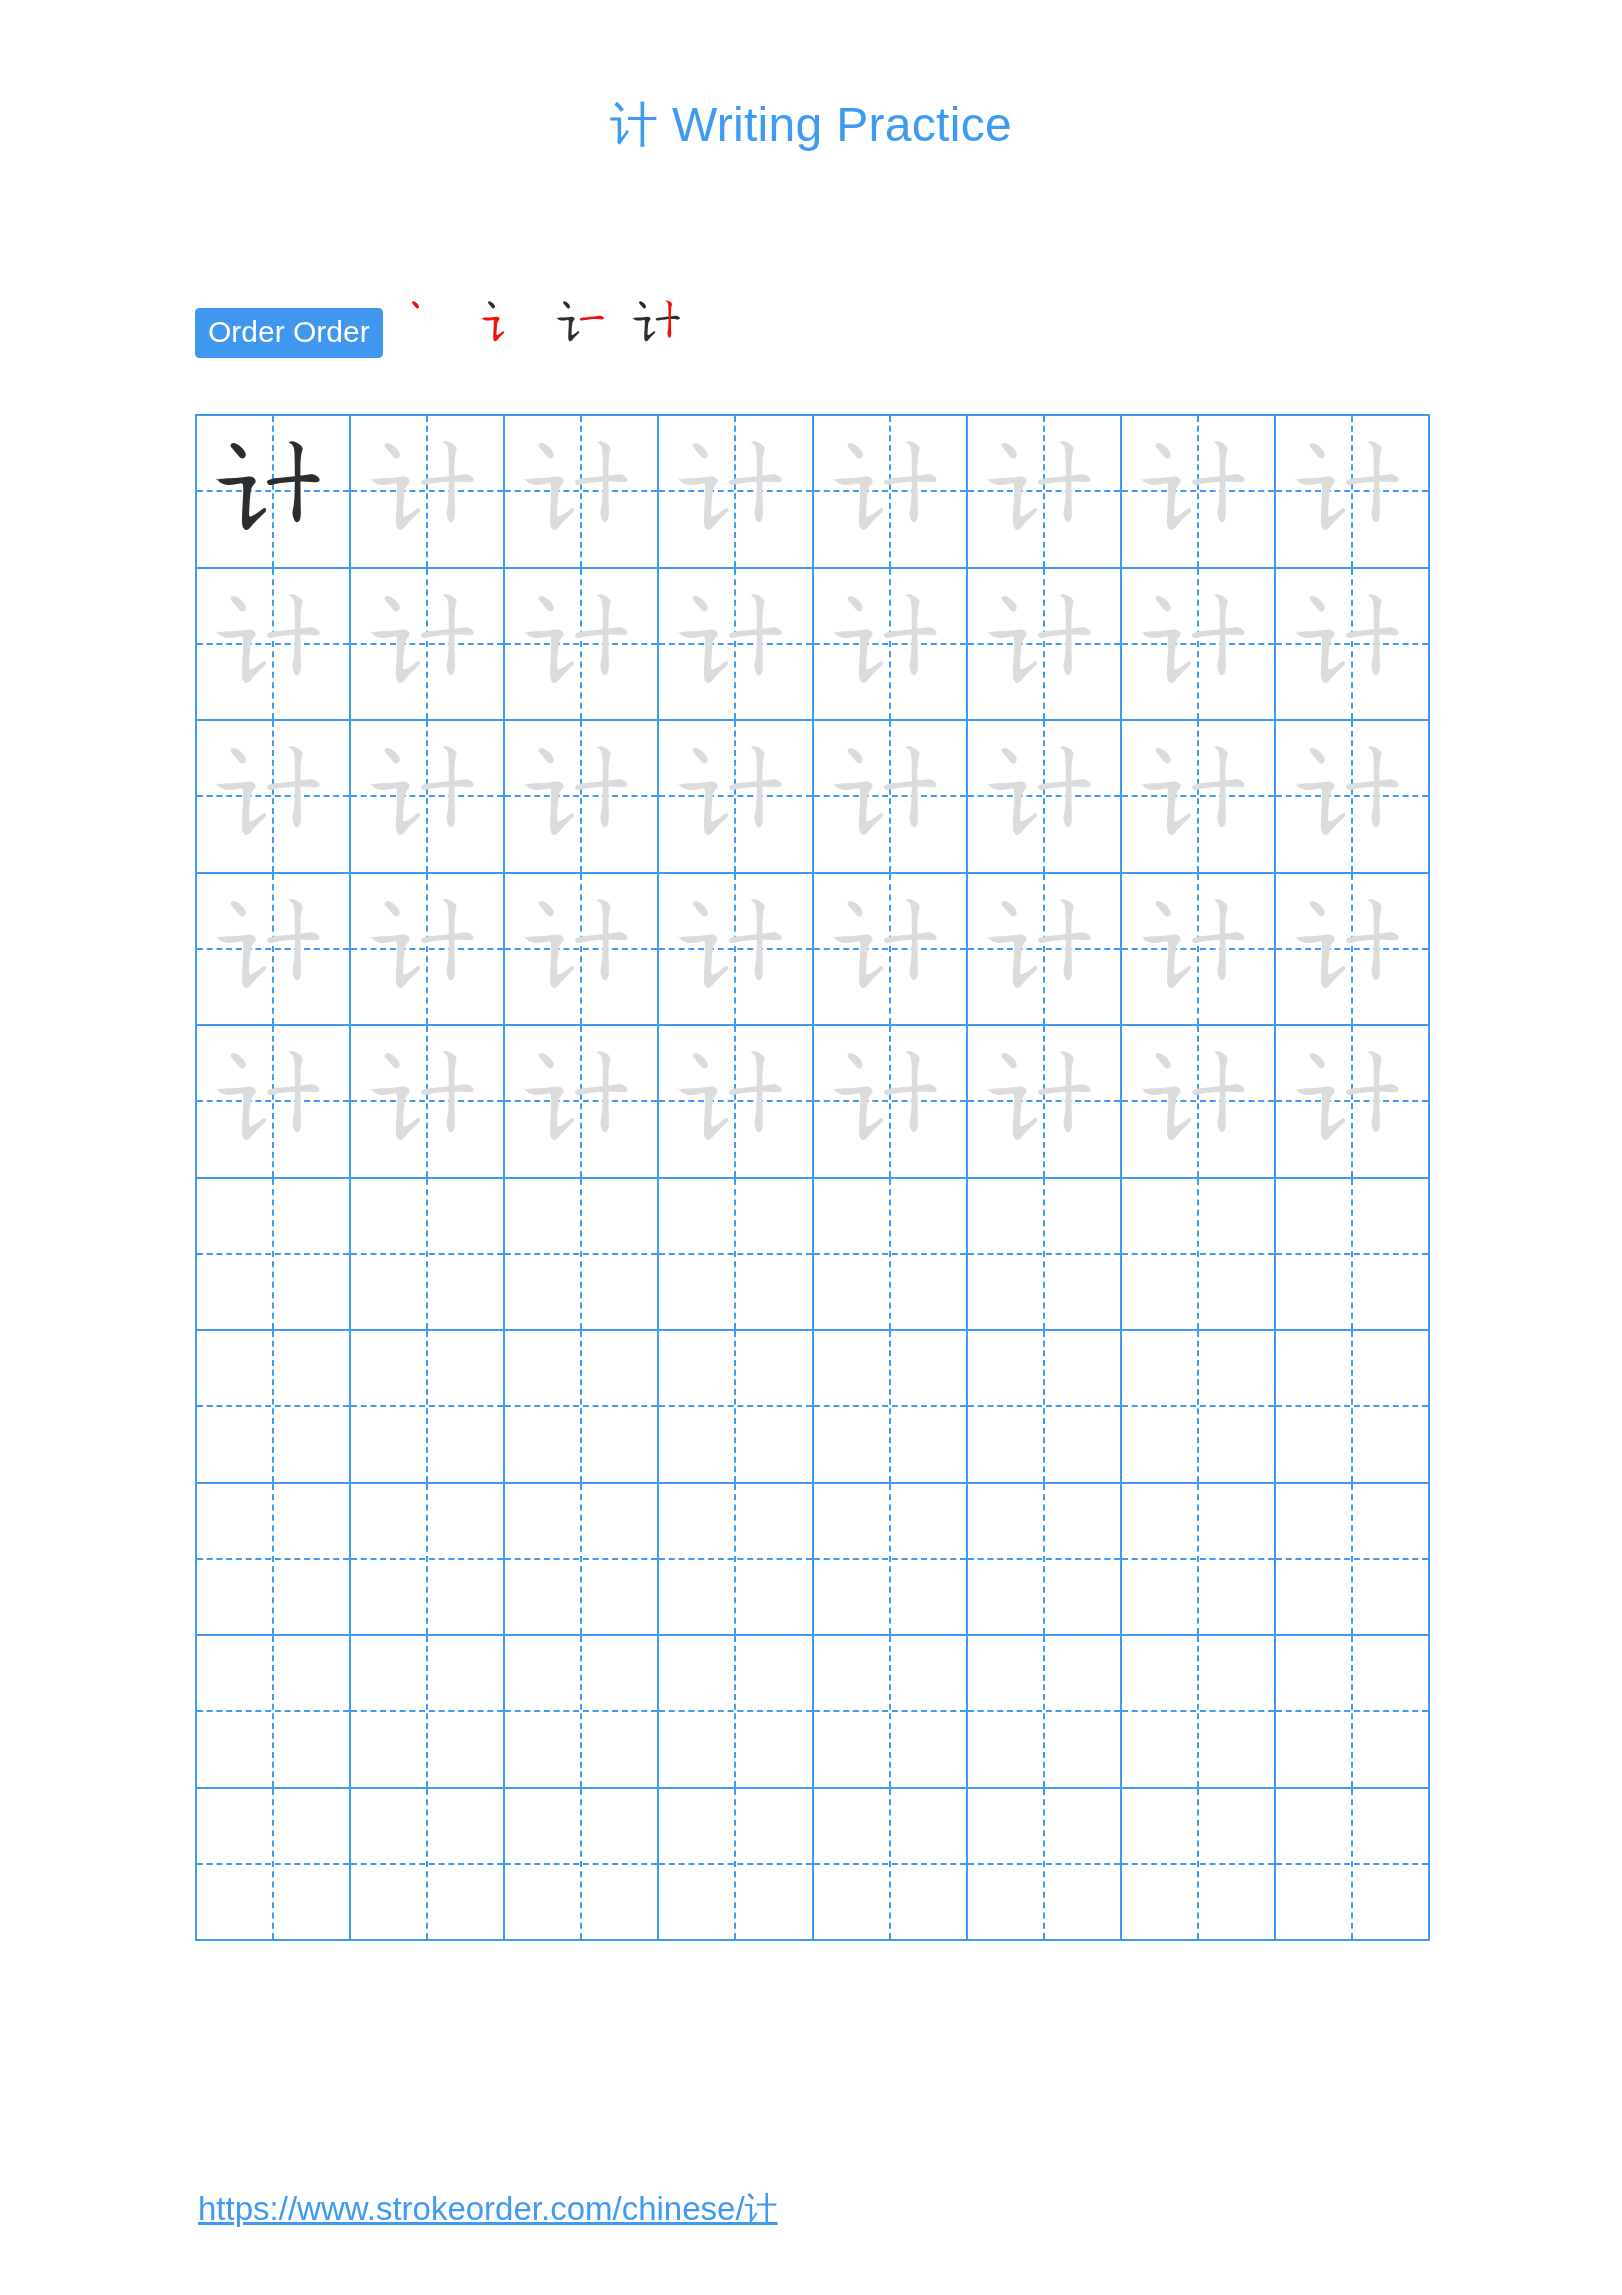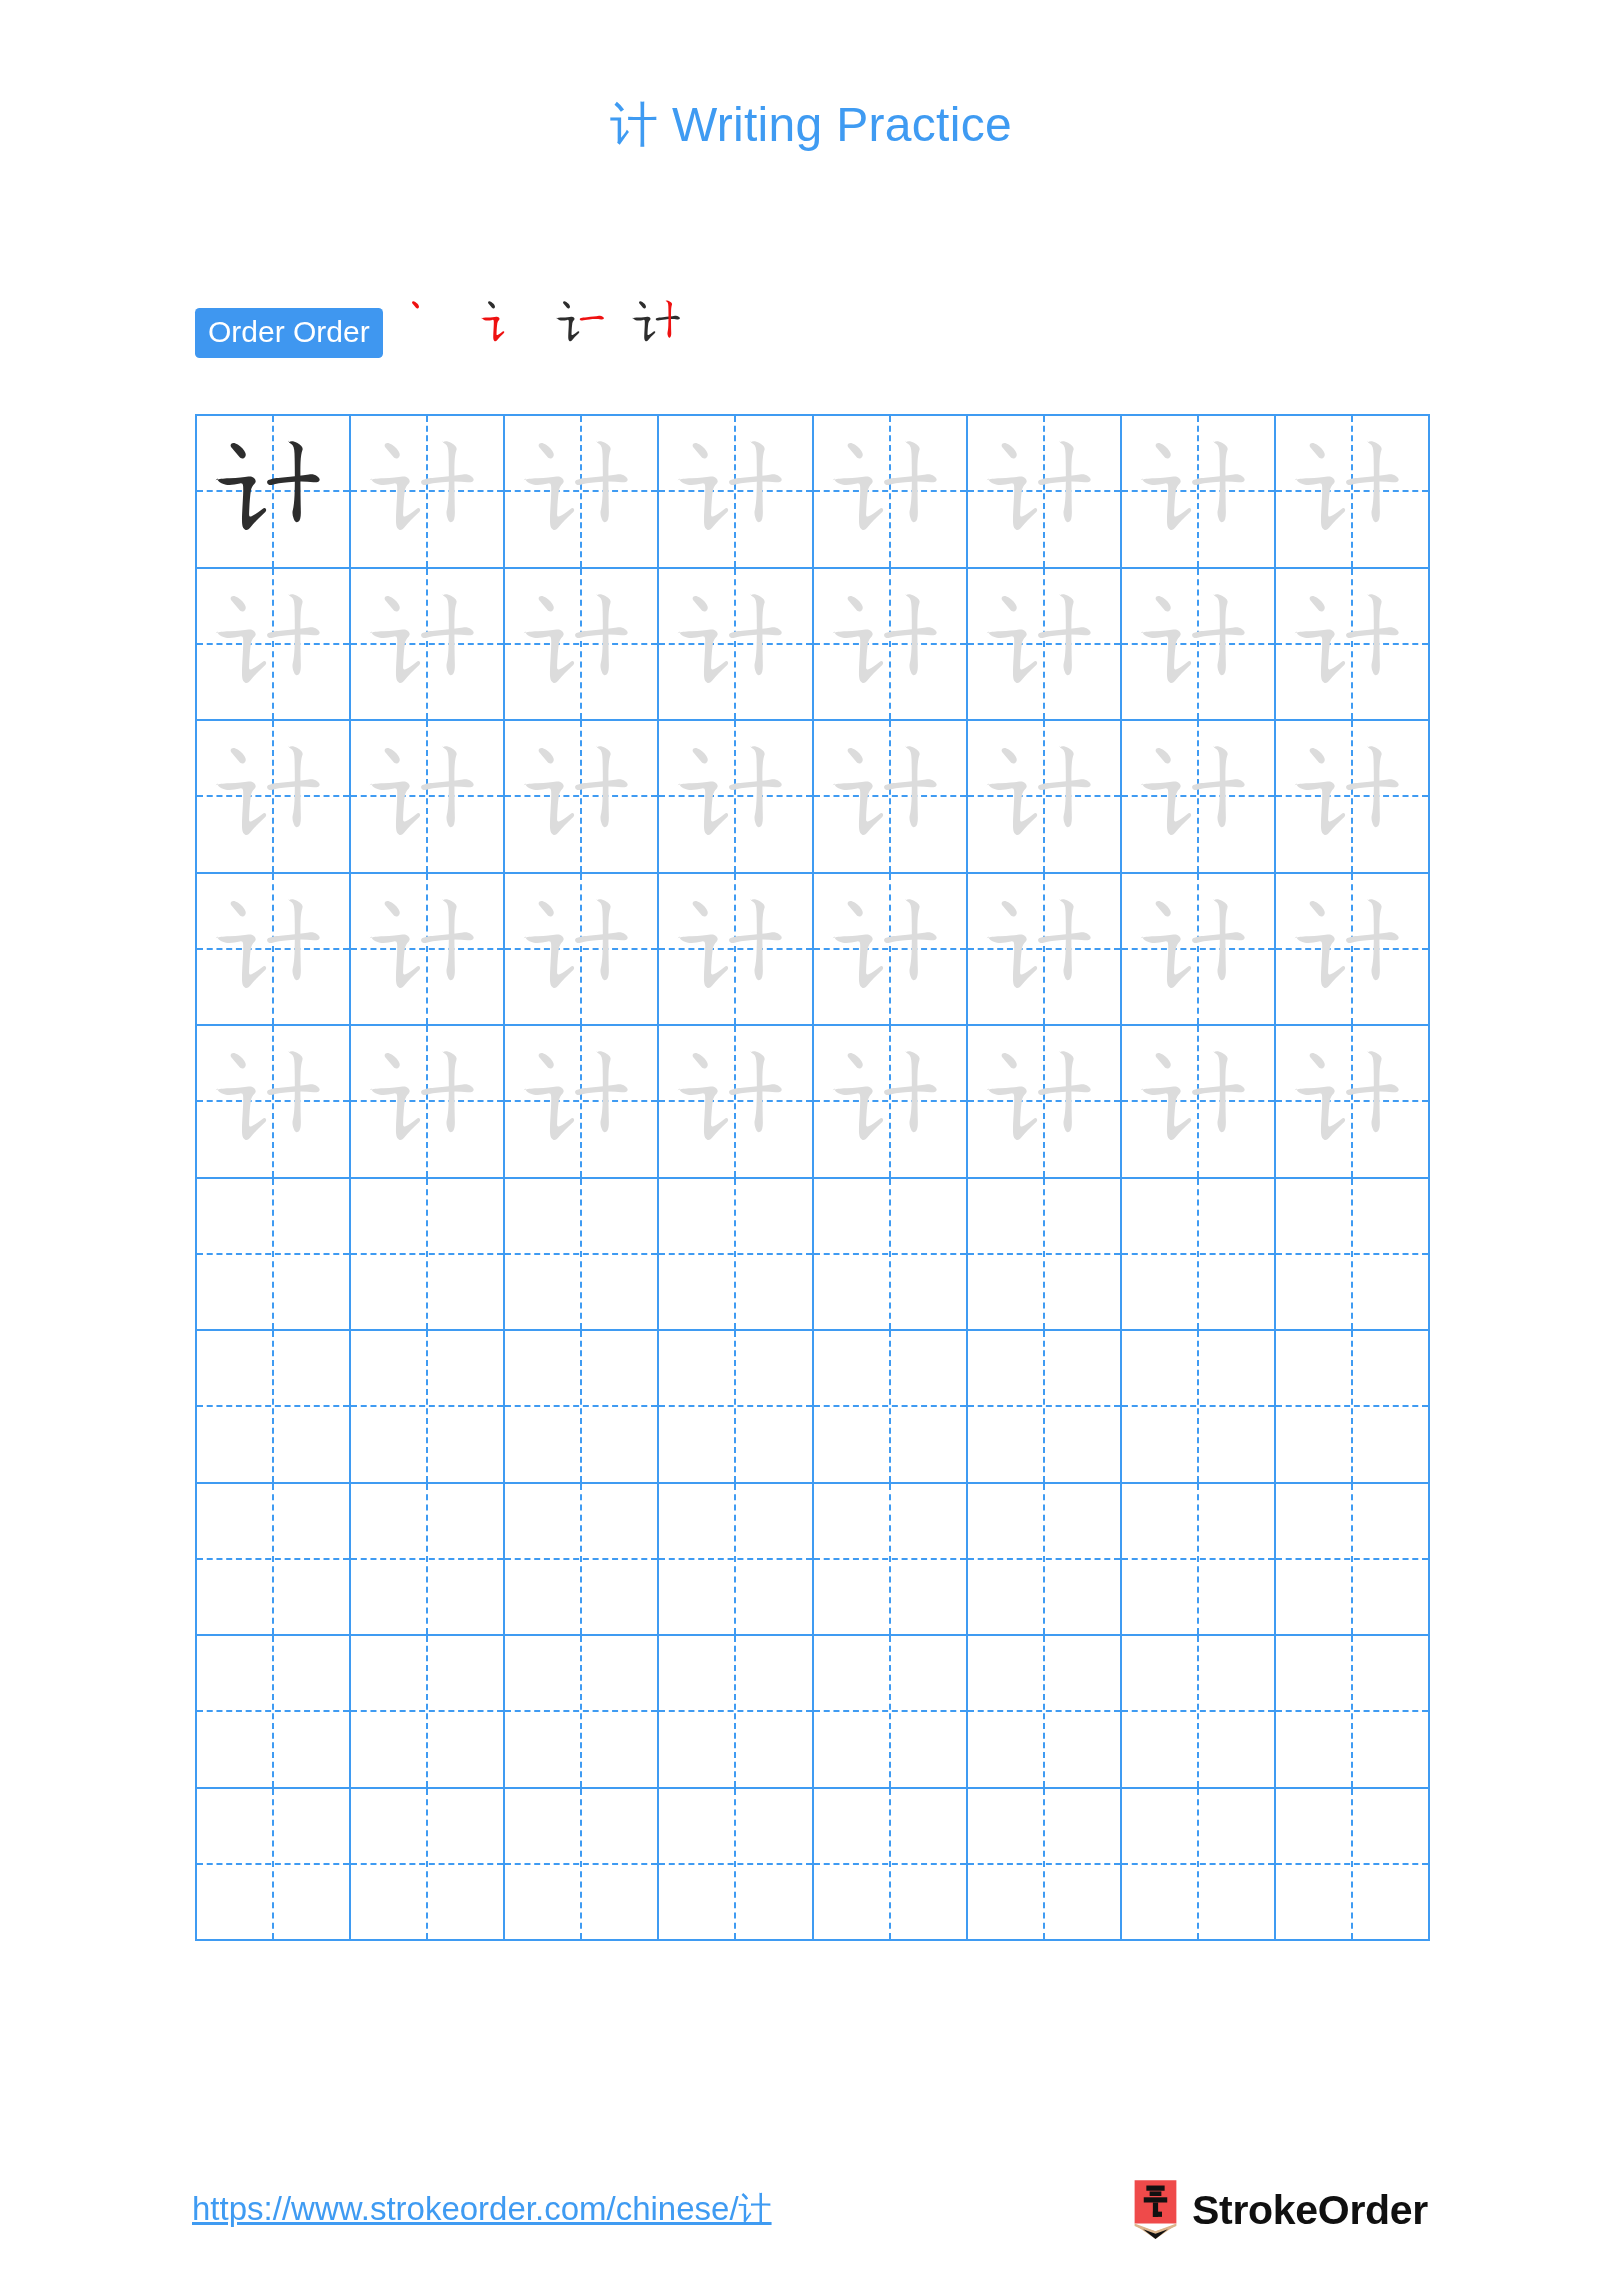--- a/index.html
+++ b/index.html
@@ -126,21 +126,21 @@
   
   .footer {
     position: absolute;
     left: 0;
     top: 2179px;
     width: 1622px;
     height: 79px;
   }
   .footer-url {
     position: absolute;
-    left: 192px;
+    left: 198px;
     top: 7.9px;
     font-size: 33px;
     color: #3f9bf2;
     white-space: nowrap;
   }
   .footer-brand {
     position: absolute;
     right: 194px;
     top: 0px;
     display: flex;
@@ -874,32 +874,14 @@
       </div>
       <div class="grid-cell">
         <span class="guide-v"></span>
         <span class="guide-h"></span>
       </div>
     </div>
   </div>
 
 <div class="footer">
   <a class="footer-url" href="#">https://www.strokeorder.com/chinese/计</a>
-  <div class="footer-brand">
-    <span class="brand-logo">
-      <svg viewBox="0 0 72 94">
-        <path d="M4 2 h64 v66 H4 z" fill="#ef4a4a"></path>
-        <path d="M4 68 L36 80 L68 68 L68 72 L36 86 L4 72 z" fill="#dcb58c"></path>
-        <path d="M4 70 L36 80 L68 70 L36 92 z" fill="#dcb58c"></path>
-        <path d="M17 77 L36 92 L55 77 L36 84 z" fill="#111111"></path>
-        <g fill="#111111">
-          <path d="M22 10 h28 v8 h-28 z"></path>
-          <path d="M27 19 h18 v7 h-18 z"></path>
-          <path d="M18 28 h36 v8 h-36 z"></path>
-          <path d="M32 36 h8 v22 h-8 z"></path>
-          <path d="M32 50 h14 v8 h-14 z"></path>
-        </g>
-      </svg>
-    </span>
-    <span class="brand-name">StrokeOrder</span>
-  </div>
 </div>
 
 
 </body></html>

